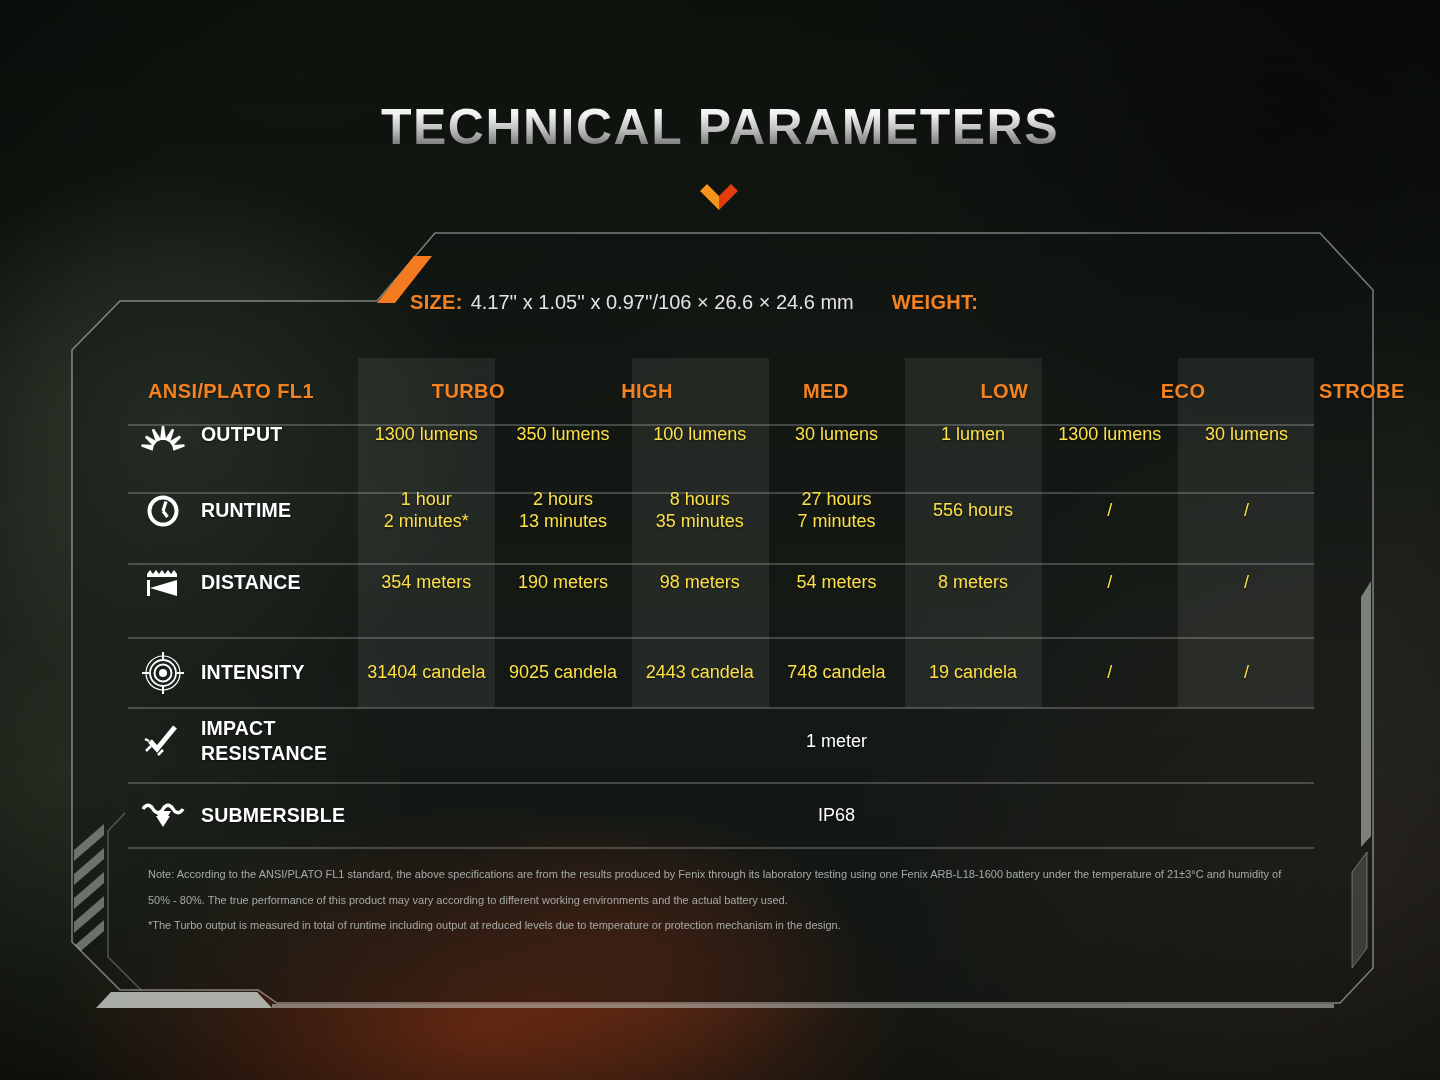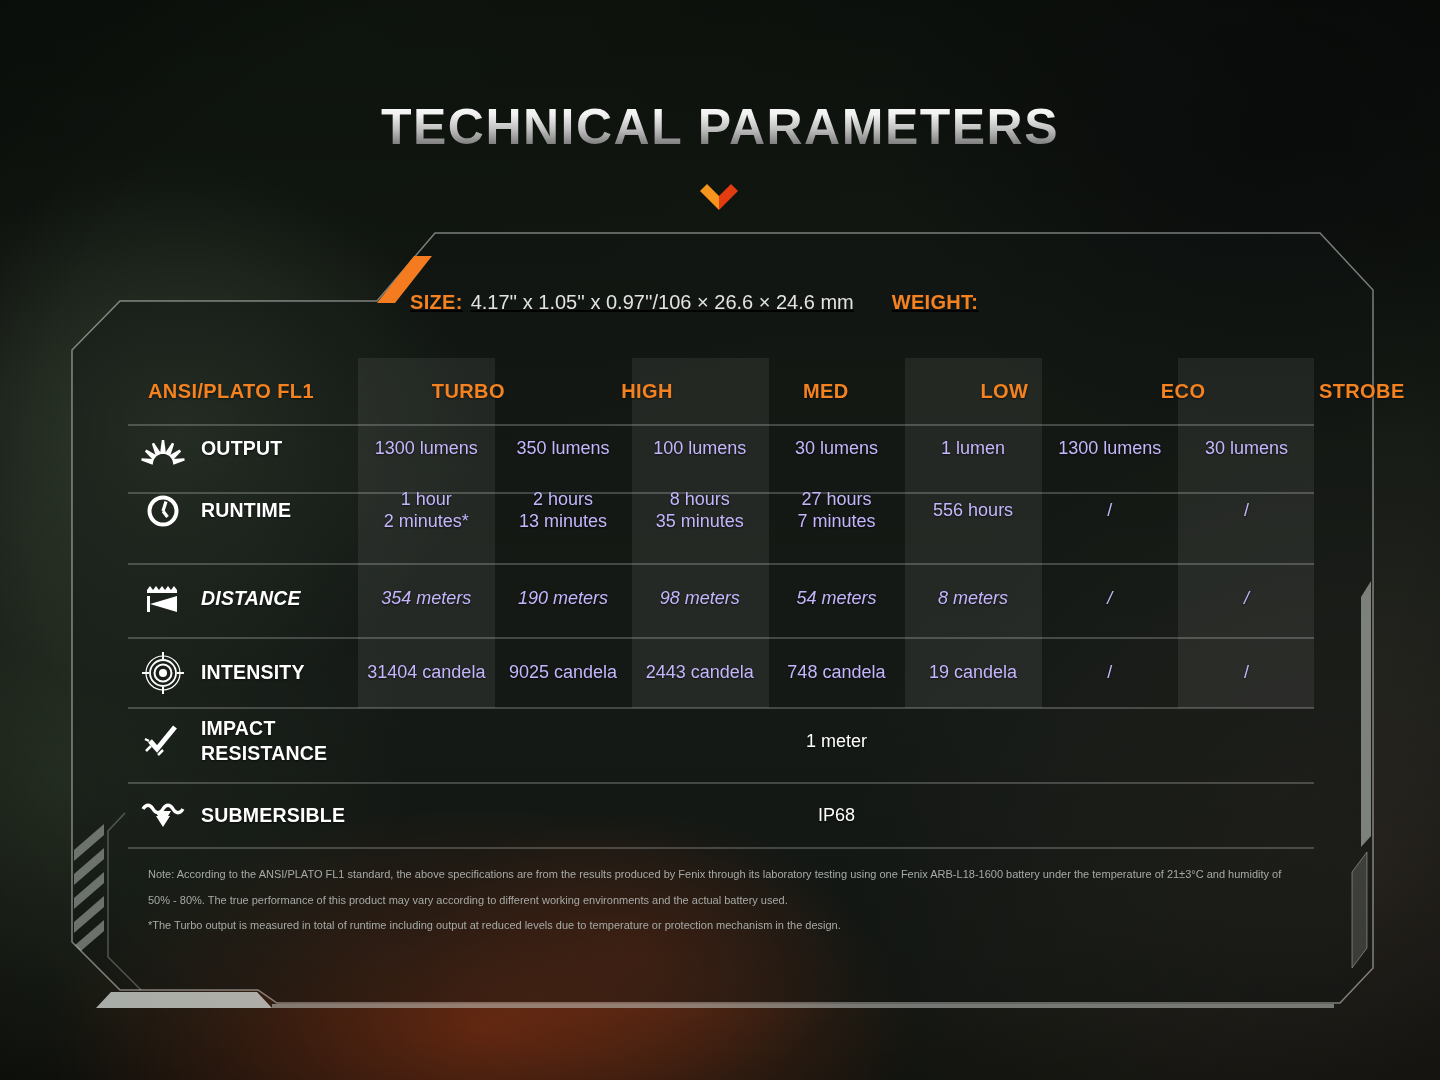--- a/index.html
+++ b/index.html
@@ -22,42 +22,42 @@
   .abs{position:absolute;}
   
   .page-title{
     left:0;right:0;top:98px;text-align:center;
     font-size:50px;font-weight:bold;letter-spacing:1.5px;
     background:linear-gradient(180deg,#ffffff 0%,#f2f2f2 28%,#bdbdbd 55%,#7d7d7d 80%,#a9a9a9 100%);
     -webkit-background-clip:text;background-clip:text;
     color:transparent;-webkit-text-fill-color:transparent;
   }
   
-  .spec-line{left:410px;top:291px;display:flex;align-items:flex-start;gap:8px;font-size:20px;text-decoration:underline;}
+  .spec-line{left:410px;top:291px;display:flex;align-items:flex-start;gap:8px;font-size:20px;}
   .spec-label{color:#f58220;font-weight:bold;letter-spacing:0.3px;}
   .spec-value{color:#e3e3e3;}
   .spec-gap{width:22px;}
   
   .row{position:absolute;left:125px;width:1190px;display:grid;
        grid-template-columns:233px repeat(7,136.7px);align-items:center;}
   #row-header{top:358px;height:67px;gap:42px;}
-  #row-output{top:415px;height:68px;}
+  #row-output{top:401px;height:68px;}
   #row-runtime{top:465px;height:92px;}
-  #row-distance{top:552px;height:94px;font-style:italic;}
+  #row-distance{top:536px;height:94px;}
   #row-intensity{top:638px;height:70px;}
   #row-impact{top:708px;height:66px;}
   #row-submersible{top:783px;height:65px;}
   .hdr{color:#f58220;font-weight:bold;font-size:20px;text-align:center;letter-spacing:0.4px;
        text-shadow:0 1px 2px rgba(0,0,0,0.55);}
   .hdr-first{text-align:left;padding-left:23px;}
   .label-cell{display:flex;align-items:center;gap:13px;padding-left:13px;color:#ffffff;
        font-weight:bold;font-size:19.5px;letter-spacing:0.2px;text-shadow:0 1px 2px rgba(0,0,0,0.6);}
   .label-cell .icon{width:50px;flex:none;display:flex;justify-content:center;align-items:center;}
   .label-text{line-height:1.3;max-width:150px;}
-  .val{color:#c4b5fd;font-size:18px;text-align:center;white-space:pre-line;line-height:1.22;
+  .val{color:#fde047;font-size:18px;text-align:center;white-space:pre-line;line-height:1.22;
        text-shadow:0 1px 2px rgba(0,0,0,0.6);}
   .span-val{grid-column:2 / -1;color:#ffffff;font-size:18px;text-align:center;
        text-shadow:0 1px 2px rgba(0,0,0,0.6);}
   
   .note{left:148px;top:862px;width:1150px;color:#a6aaa7;font-size:11px;line-height:25.5px;}
   .note p{margin:0;}
 </style>
 </head>
 <body>
 

